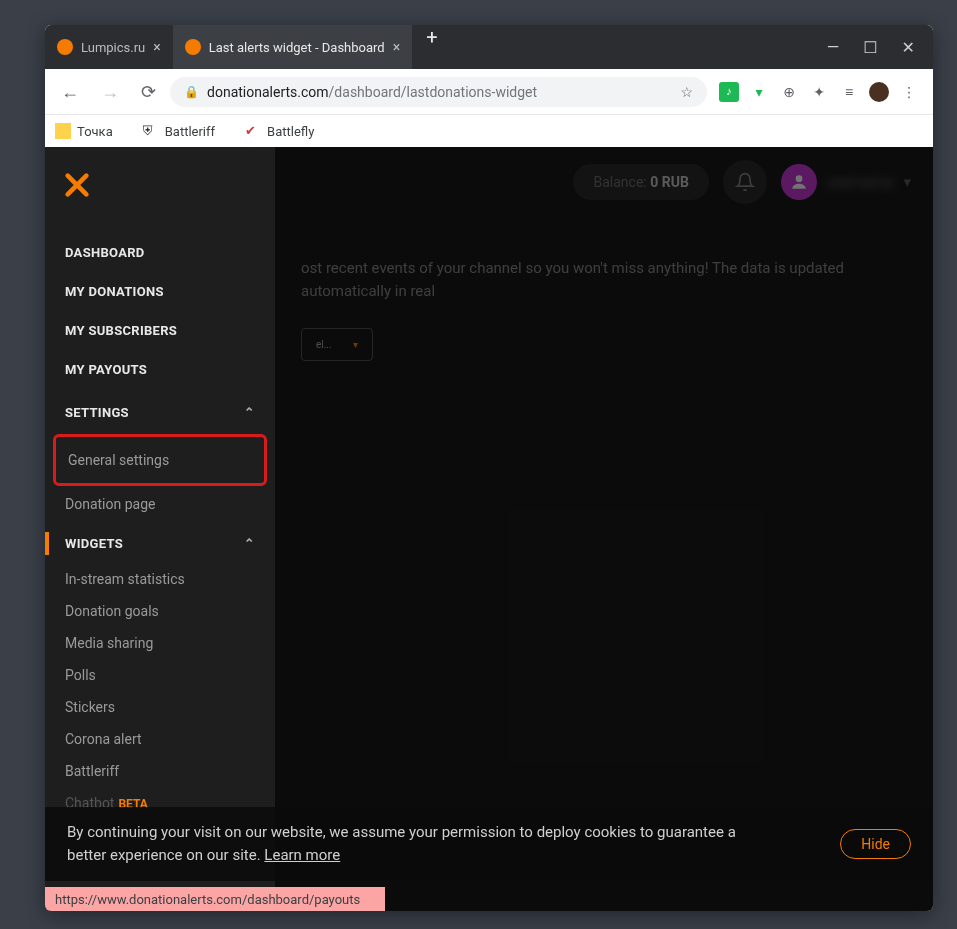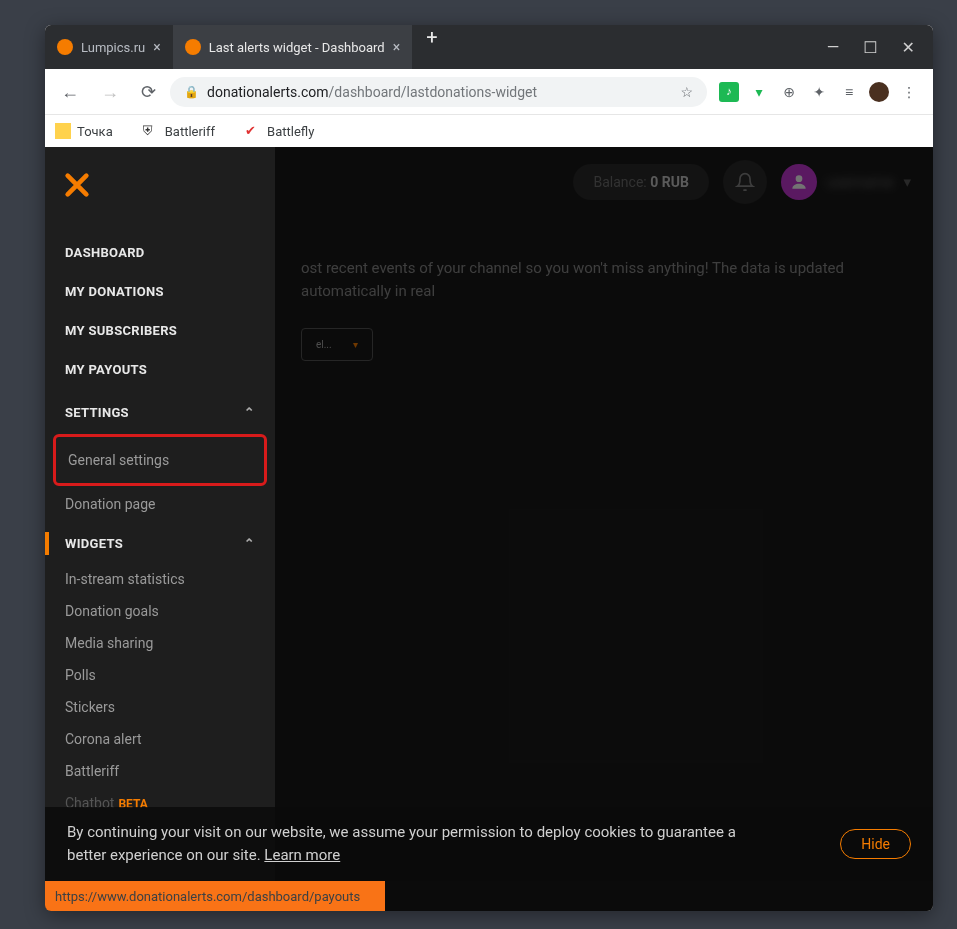--- a/index.html
+++ b/index.html
@@ -68,21 +68,21 @@
 .beta { color:#f57c00; font-size:12px; font-weight:700; margin-left:4px; }
 .subitem.bot { color:#555; }
 
 
 .cookiebar { position:absolute; left:0; right:0; bottom:30px; z-index:10; background:rgba(10,10,10,.85); padding:14px 22px; display:flex; align-items:center; justify-content:space-between; gap:20px; }
 .cookiebar .txt { color:#d0d0d0; font-size:15px; line-height:1.55; }
 .cookiebar .txt a { color:#d0d0d0; text-decoration:underline; }
 .hidebtn { border:1px solid #f57c00; color:#f57c00; background:transparent; border-radius:18px; padding:6px 20px; font-size:14px; cursor:pointer; }
 
 
-.statusbar { position:absolute; left:0; bottom:0; height:30px; background:#f97316; z-index:12; padding:0 10px; display:flex; align-items:center; font-size:13px; color:#3c4043; width:auto; min-width:340px; }
+.statusbar { position:absolute; left:0; bottom:0; height:24px; background:#fca5a5; z-index:12; padding:0 10px; display:flex; align-items:center; font-size:13px; color:#3c4043; width:auto; min-width:340px; }
 </style>
 </head>
 <body>
 
 <div class="window">
 
   <div class="titlebar">
     <div class="tabs">
       <div class="tab">
         <span class="fav" style="background:#f57c00"></span>

